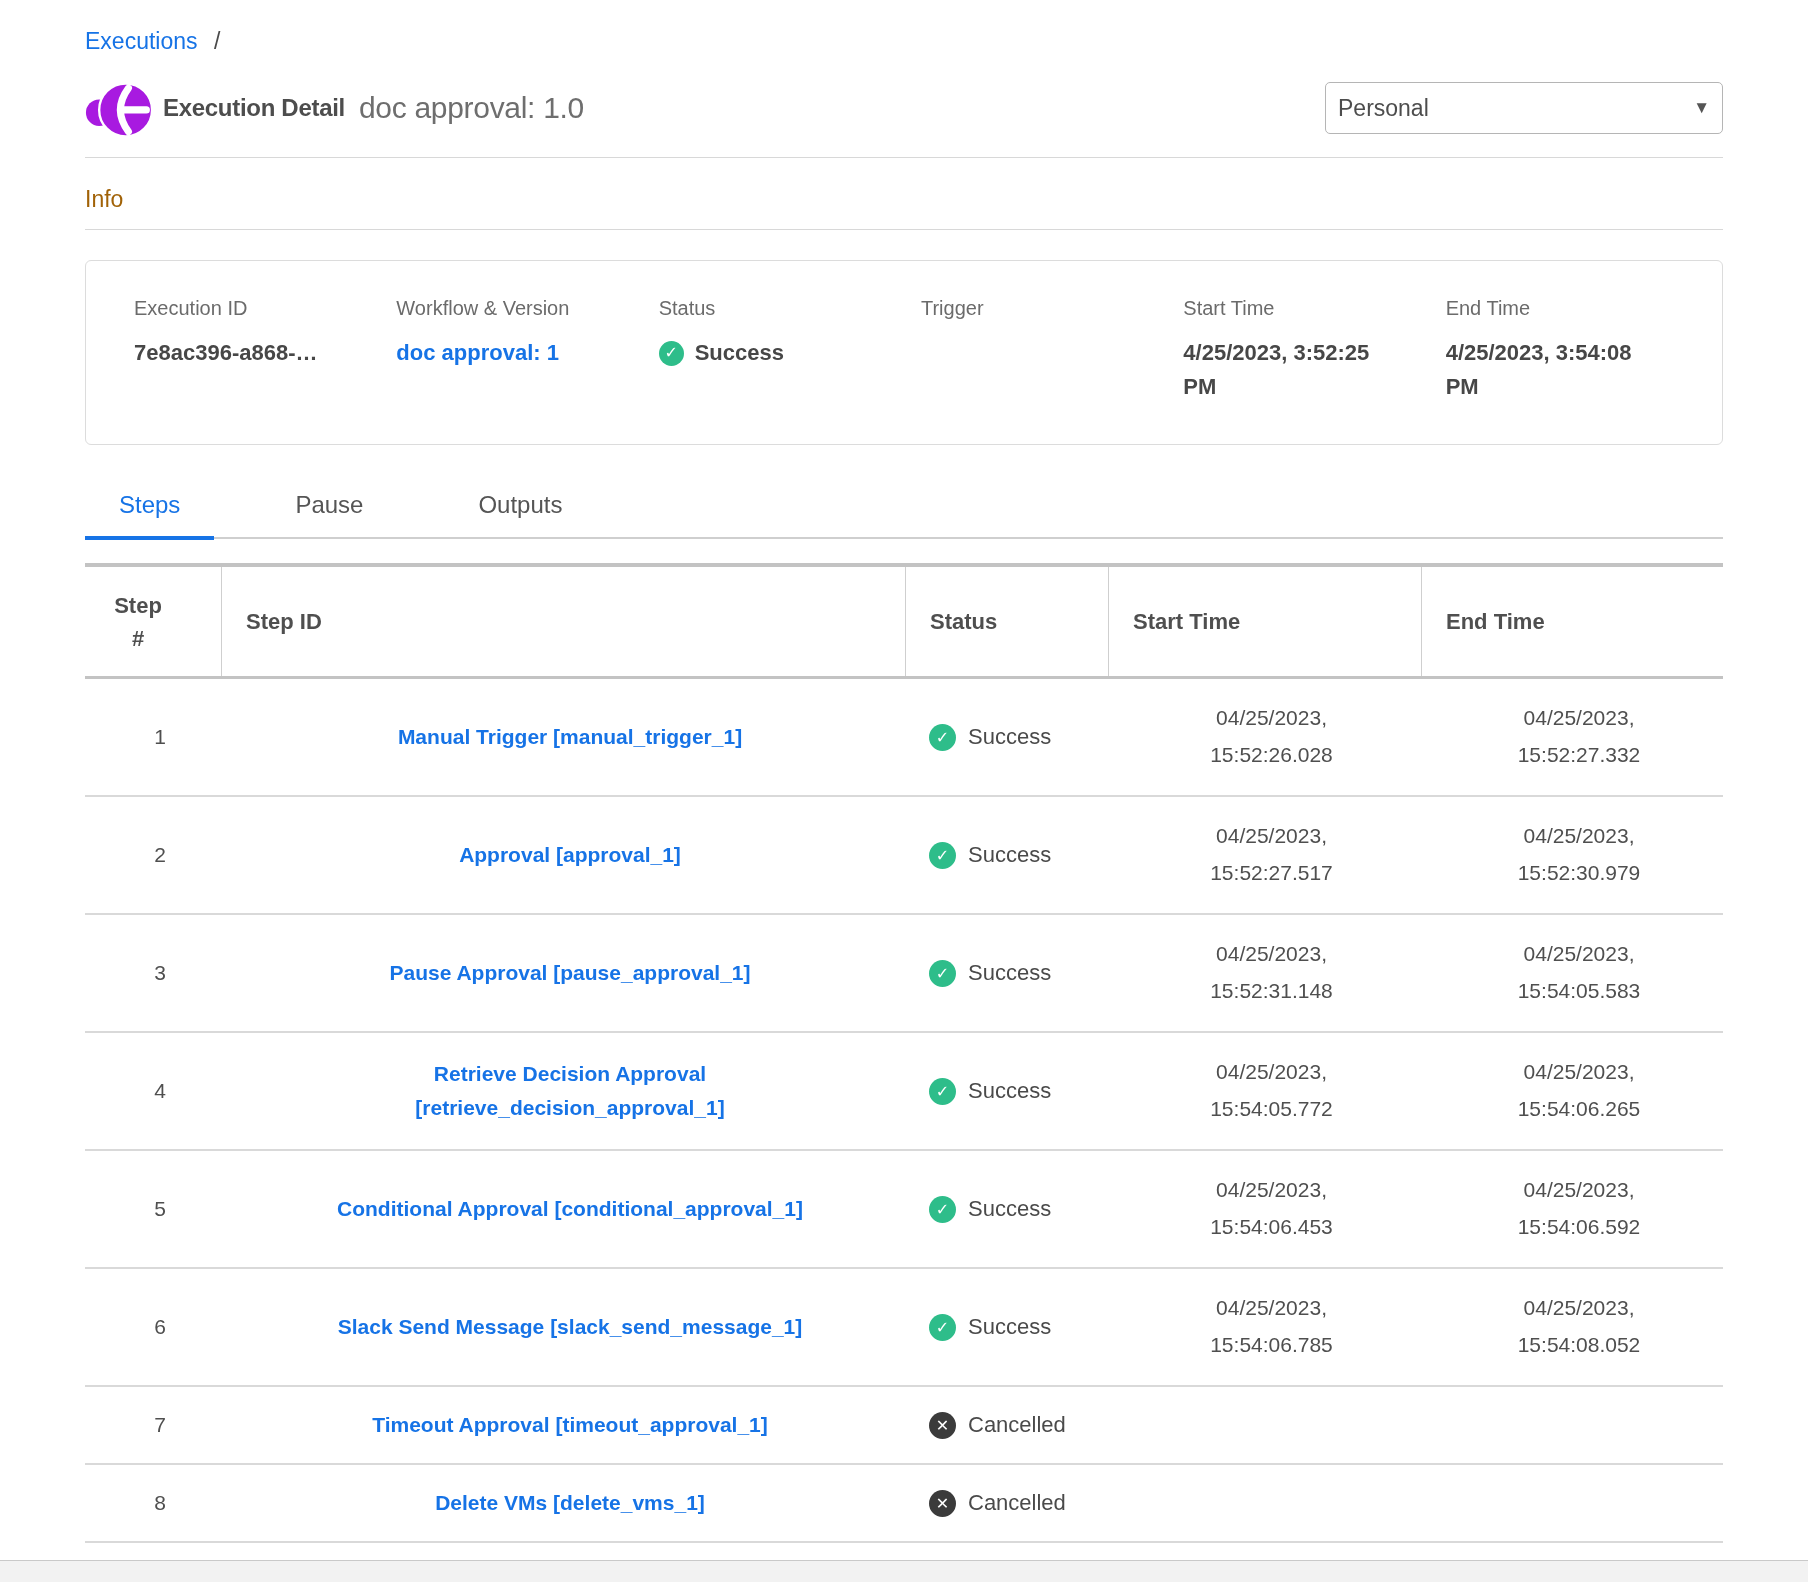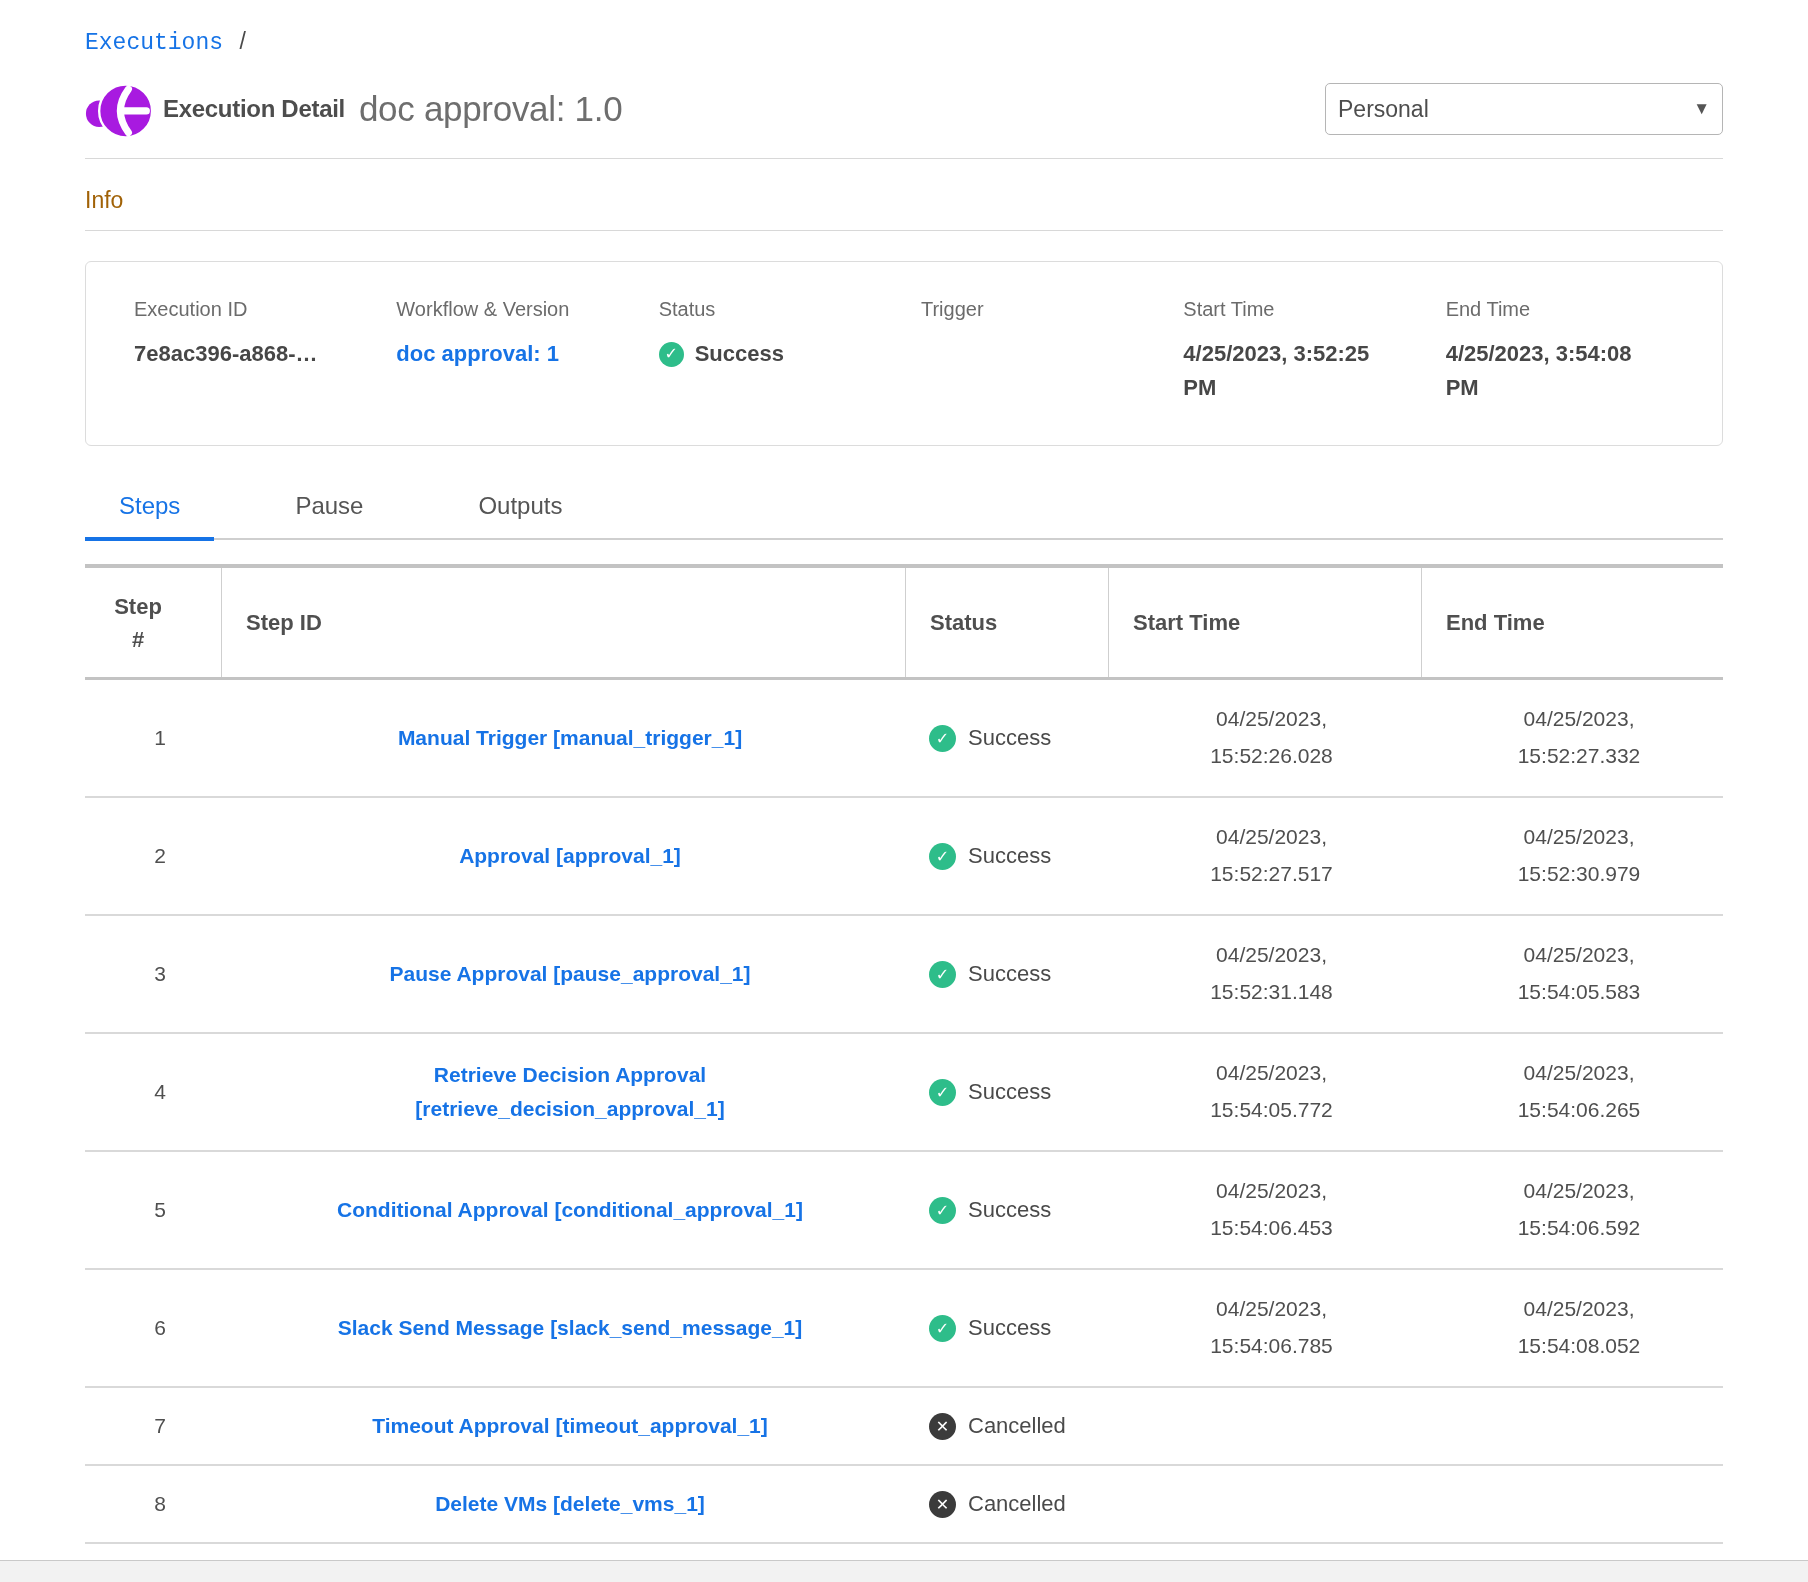--- a/index.html
+++ b/index.html
@@ -8,28 +8,28 @@
     width: 1808px; height: 1582px;
     font-family: "Liberation Sans", "DejaVu Sans", sans-serif;
     color: #4a4a4a;
     overflow: hidden;
     position: relative;
   }
   .page { padding: 28px 85px 0 85px; }
 
   
   .breadcrumb { font-size: 23px; }
-  .breadcrumb a { color: #1673e6; text-decoration: none; cursor: pointer; font-family: Liberation Mono, monospace; }
+  .breadcrumb a { color: #1673e6; text-decoration: none; cursor: pointer; }
   .breadcrumb .sep { color: #4a4a4a; margin-left: 10px; }
 
   
   .title-row { display: flex; align-items: center; margin-top: 20px; }
   .logo { width: 68px; height: 66px; flex: 0 0 auto; margin-right: 10px; }
   .page-title { font-size: 24px; font-weight: 700; color: #4d4d4d; letter-spacing: -0.3px; }
-  .page-subtitle { font-size: 35px; font-weight: 400; color: #6e6e6e; margin-left: 14px; letter-spacing: -0.3px; }
+  .page-subtitle { font-size: 30px; font-weight: 400; color: #6e6e6e; margin-left: 14px; letter-spacing: -0.3px; }
   .spacer { flex: 1; }
   .ws-select {
     width: 398px; height: 52px;
     border: 1.5px solid #b5b5b5; border-radius: 5px;
     display: flex; align-items: center; padding: 0 12px;
     font-size: 23px; color: #4d4d4d; cursor: pointer; background: #fff;
   }
   .ws-select .caret { margin-left: auto; font-size: 17px; color: #555; }
 
   hr.rule { border: none; border-top: 1.5px solid #d8d8d8; }

